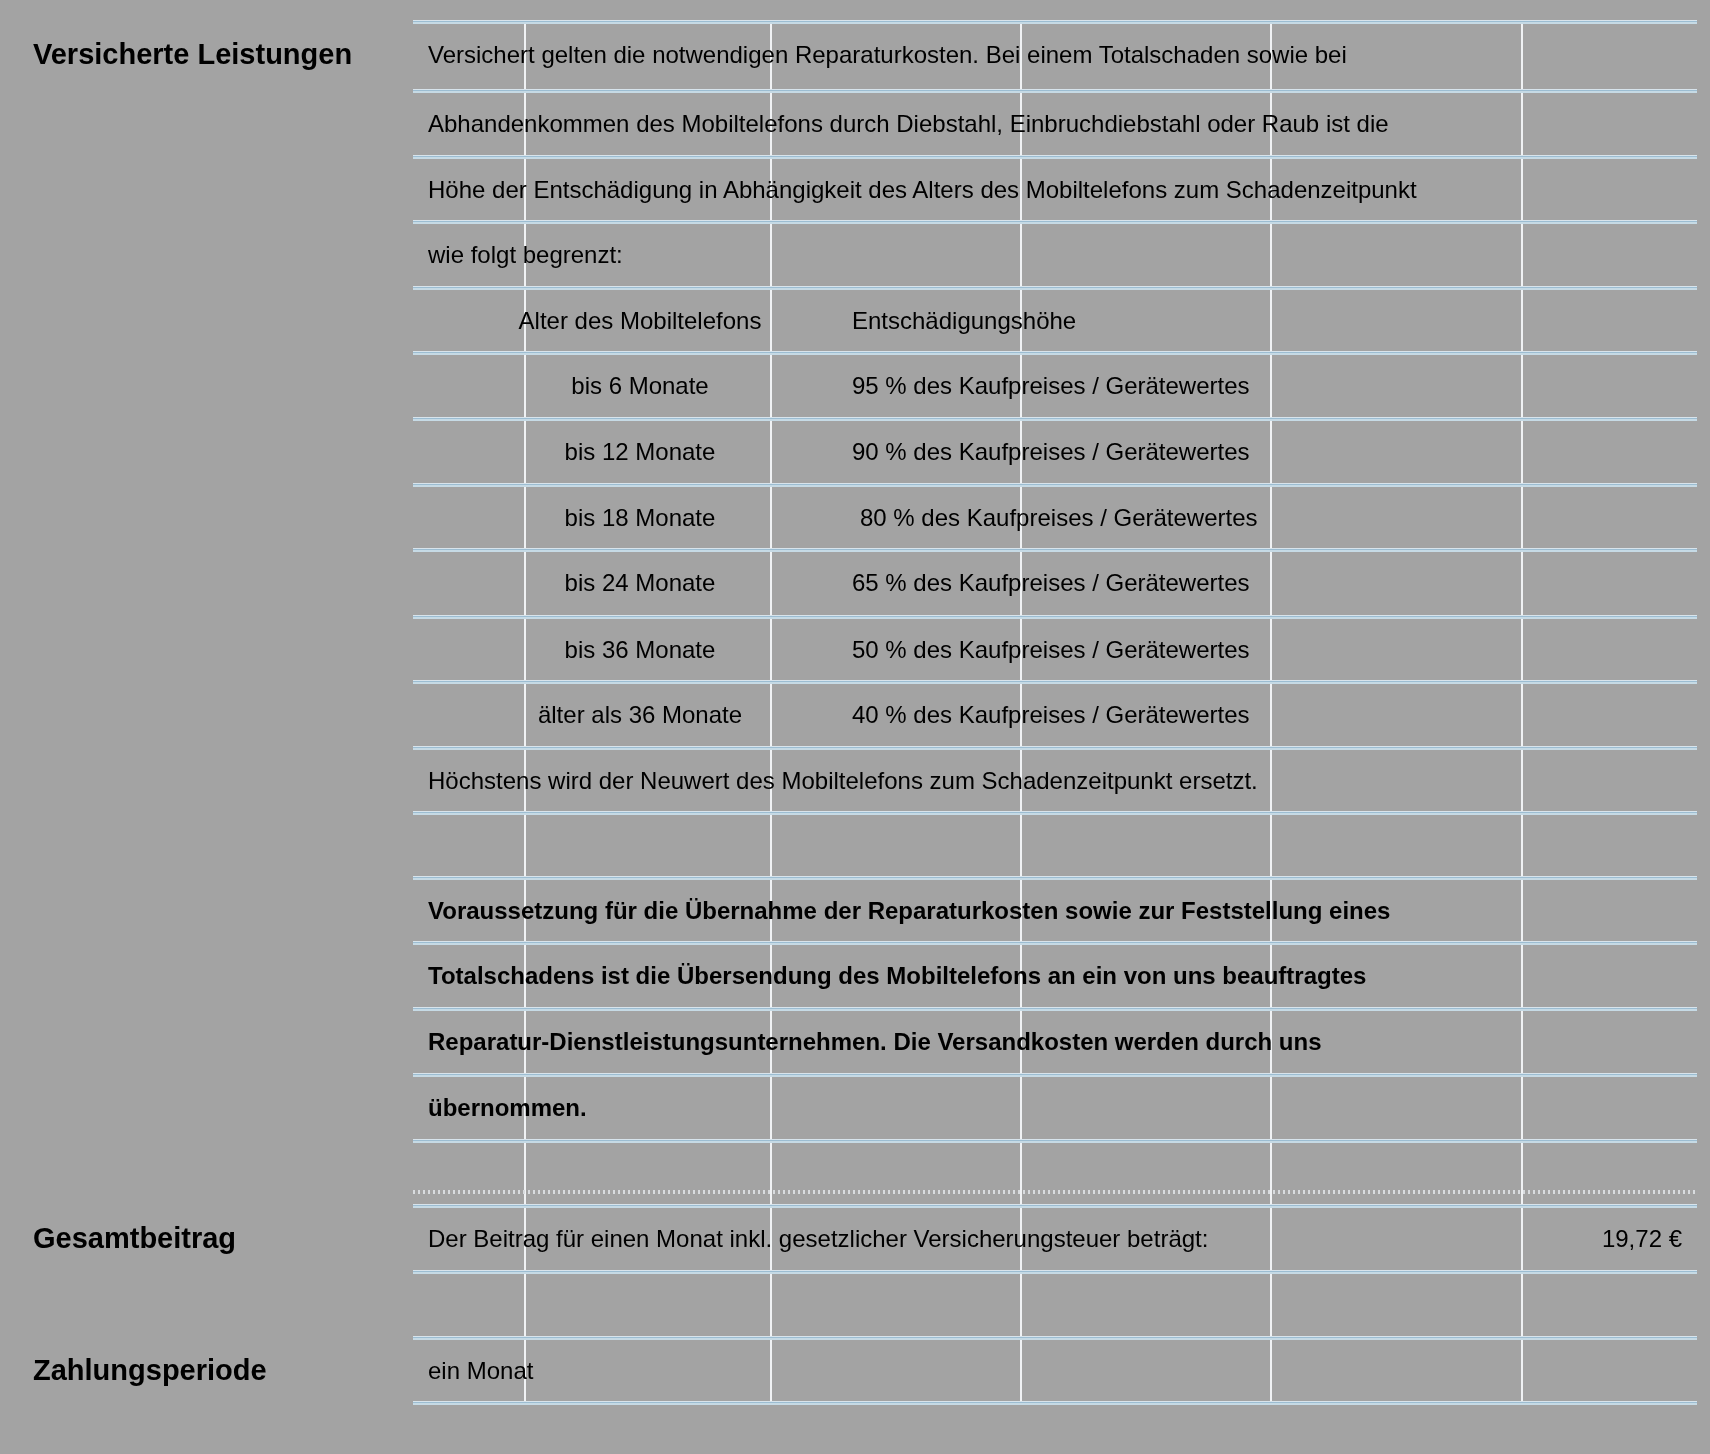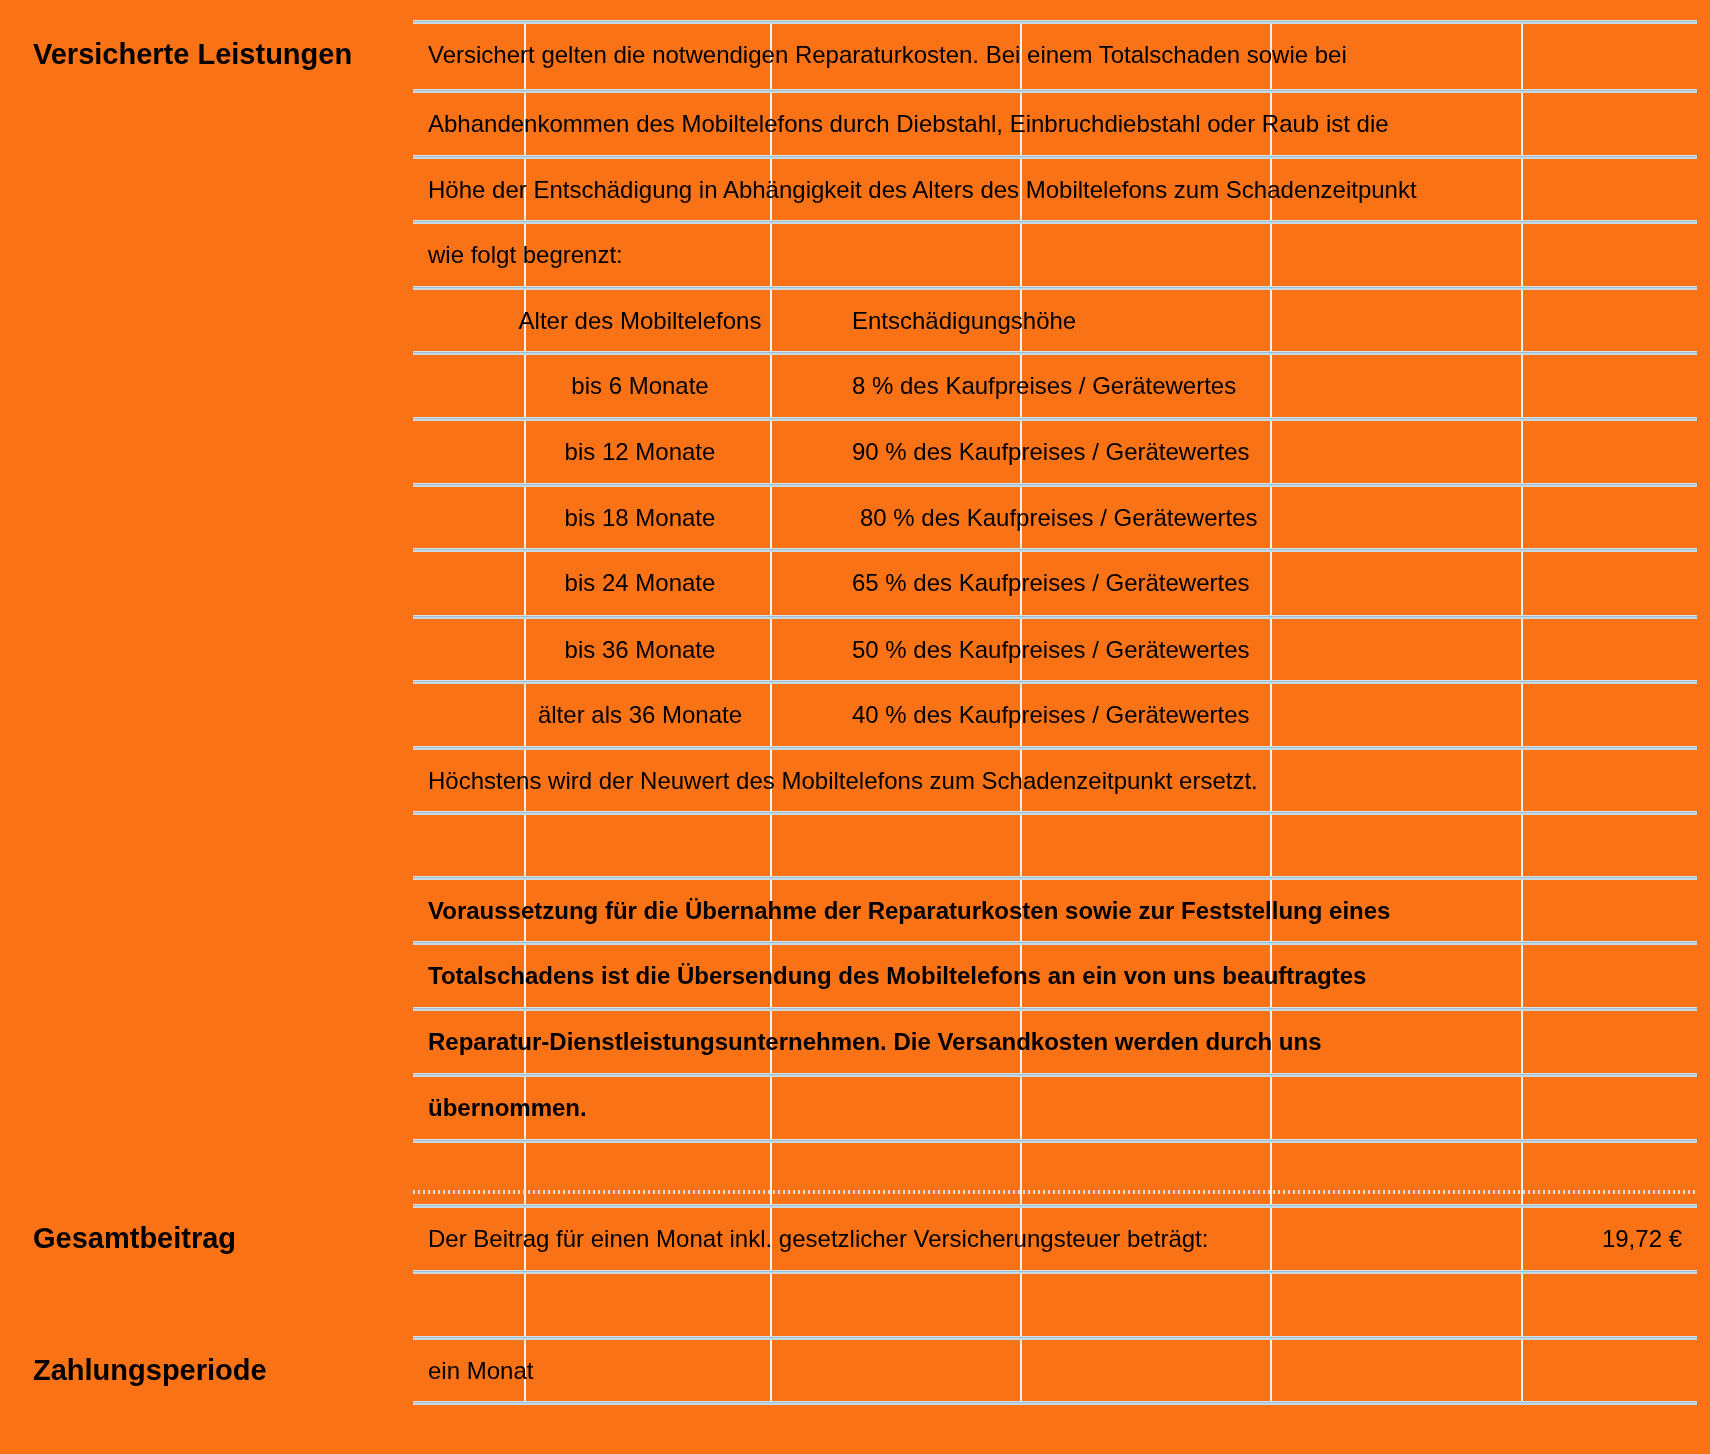--- a/index.html
+++ b/index.html
@@ -1,20 +1,20 @@
 <!DOCTYPE html>
 <html><head>
 <meta charset="utf-8">
 <style>
   html,body{margin:0;padding:0;background:#ffffff;}
   .page{
     position:relative;
     width:1710px;
     height:1454px;
-    background:#f97316;
+    background:#a3a3a3;
     font-family:"Liberation Sans", sans-serif;
     color:#000000;
     overflow:hidden;
   }
   
   .side-label{
     position:absolute;
     left:33px;
     height:65px;
     display:flex;
@@ -149,21 +149,21 @@
         <span>wie folgt begrenzt:</span>
       </div>
 
     <div class="row r5">
       <span class="cw">Alter des Mobiltelefons</span>
       <span>Entschädigungshöhe</span>
     </div>
 
     <div class="row r6">
       <span class="cw">bis 6 Monate</span>
-      <span>8 % des Kaufpreises / Gerätewertes</span>
+      <span>95 % des Kaufpreises / Gerätewertes</span>
     </div>
     <div class="row r7">
       <span class="cw">bis 12 Monate</span>
       <span>90 % des Kaufpreises / Gerätewertes</span>
     </div>
     <div class="row r8">
       <span class="cw">bis 18 Monate</span>
       <span>80 % des Kaufpreises / Gerätewertes</span>
     </div>
     <div class="row r9">

